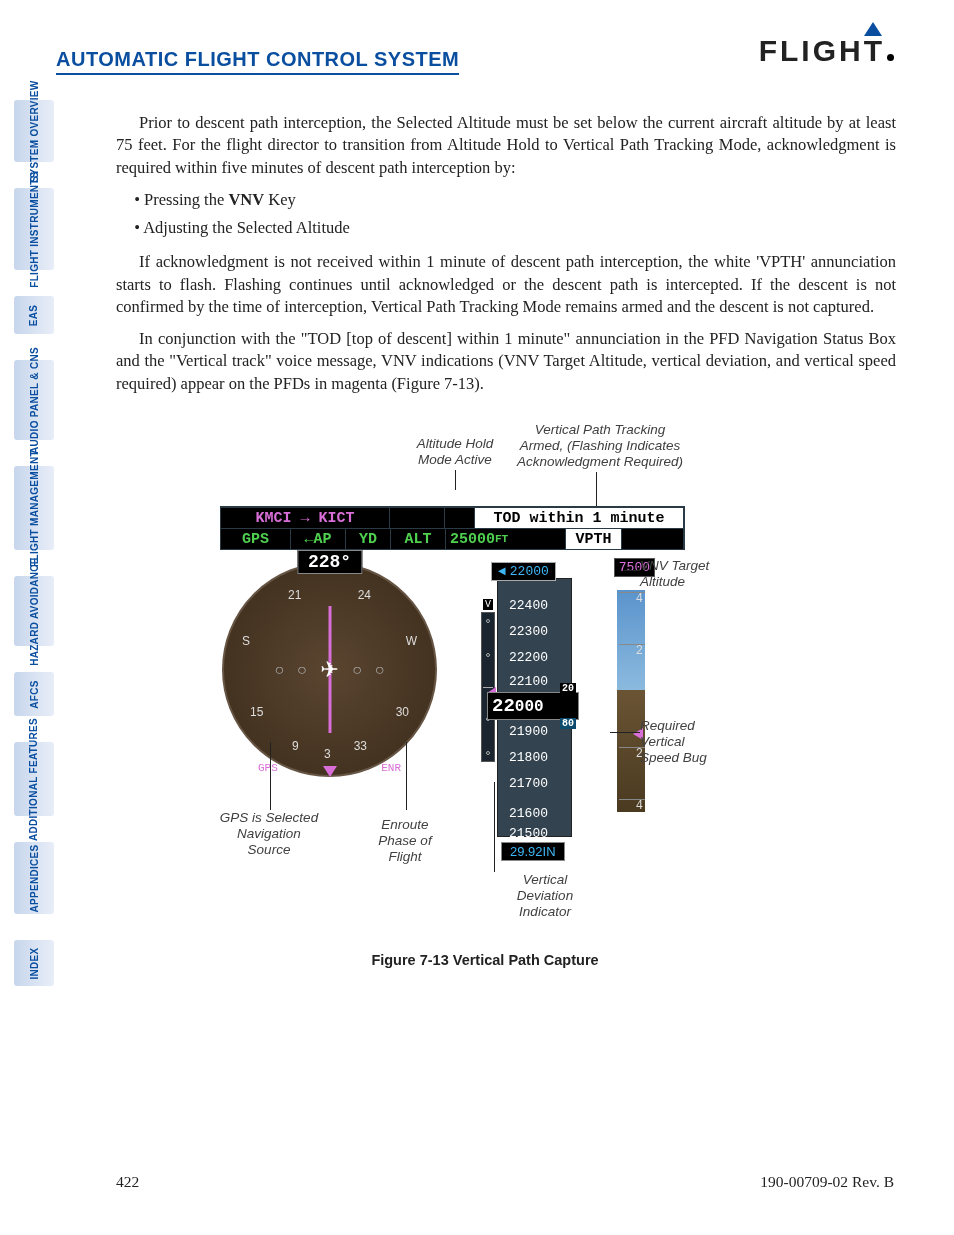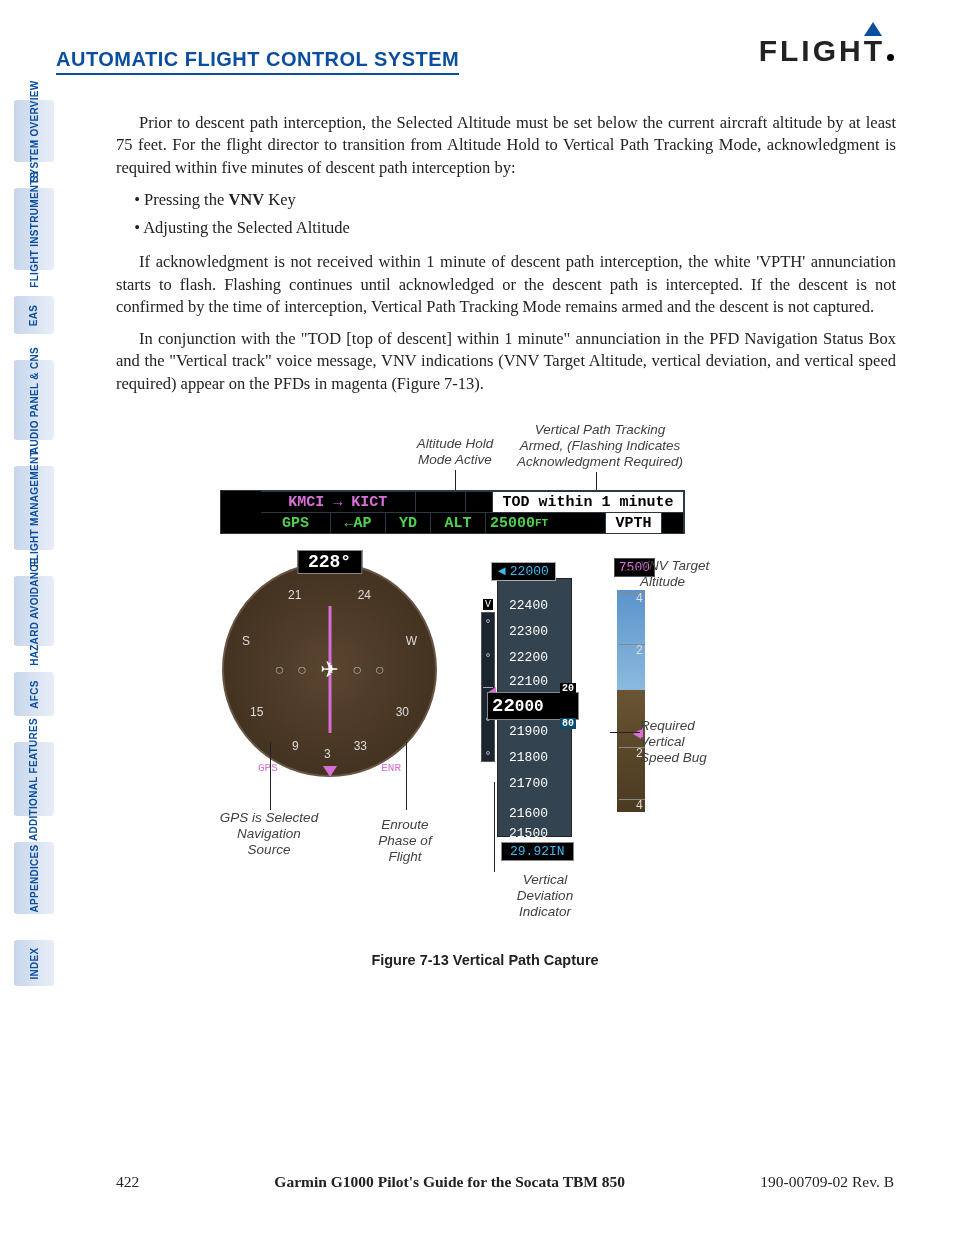--- a/index.html
+++ b/index.html
@@ -271,21 +271,21 @@
     padding: 1px 4px;
     border: 1px solid #555;
   }
   .baro {
     position: absolute;
     left: 18px;
     bottom: -4px;
     background: #000;
     border: 1px solid #888;
     color: #3fb7f5;
-    font-family: Liberation Mono, monospace;
+    font-family: Liberation Sans, sans-serif;
     font-size: 13px;
     padding: 1px 8px;
   }
   .vdi {
     position: absolute;
     left: -2px;
     top: 50px;
     width: 14px;
     height: 150px;
     background: #1a2530;
@@ -421,21 +421,21 @@
 </div>
 
 <div class="figure-area">
 
   <div class="annot" style="left:185px; top:14px; width:120px;">Altitude Hold<br>Mode Active</div>
   <div class="line" style="left:245px; top:48px; width:1px; height:20px;"></div>
 
   <div class="annot" style="left:300px; top:0px; width:180px;">Vertical Path Tracking<br>Armed, (Flashing Indicates<br>Acknowledgment Required)</div>
   <div class="line" style="left:386px; top:50px; width:1px; height:40px;"></div>
 
-  <div class="nav-strip" style="position:absolute; left:10px; top:68px;padding-left:40px;">
+  <div class="nav-strip" style="position:absolute; left:10px; top:84px;">
     <div class="strip-row">
       <div class="cell dark magenta" style="width:170px;">KMCI → KICT</div>
       <div class="cell dark" style="width:55px;"></div>
       <div class="cell dark" style="width:30px;"></div>
       <div class="cell whitebg" style="width:210px; font-family:'Courier New';">TOD within 1 minute</div>
     </div>
     <div class="strip-row">
       <div class="cell dark green" style="width:70px;">GPS</div>
       <div class="cell dark green" style="width:55px;">←AP</div>
       <div class="cell dark green" style="width:45px;">YD</div>
@@ -541,15 +541,14 @@
   <div class="line" style="left:400px; top:310px; width:30px; height:1px;"></div>
 
   <div class="annot" style="left:280px; top:450px; width:110px;">Vertical<br>Deviation<br>Indicator</div>
   <div class="line" style="left:284px; top:360px; width:1px; height:90px;"></div>
 
   <div class="fig-caption">Figure 7-13  Vertical Path Capture</div>
 </div>
 
 <div class="footer">
   <span>422</span>
-  <span class="footer-center">Garmin G1000 Pilot's Guide for the Socata TBM 850</span>
   <span>190-00709-02  Rev. B</span>
 </div>
 
 </body></html>

